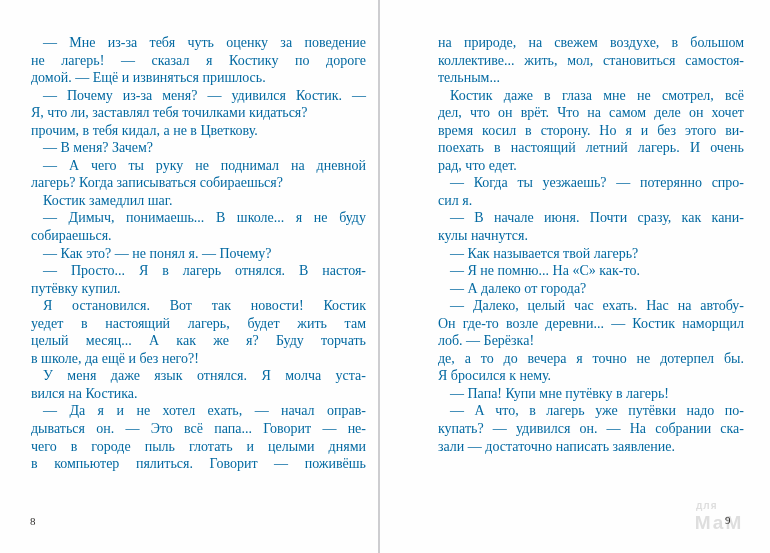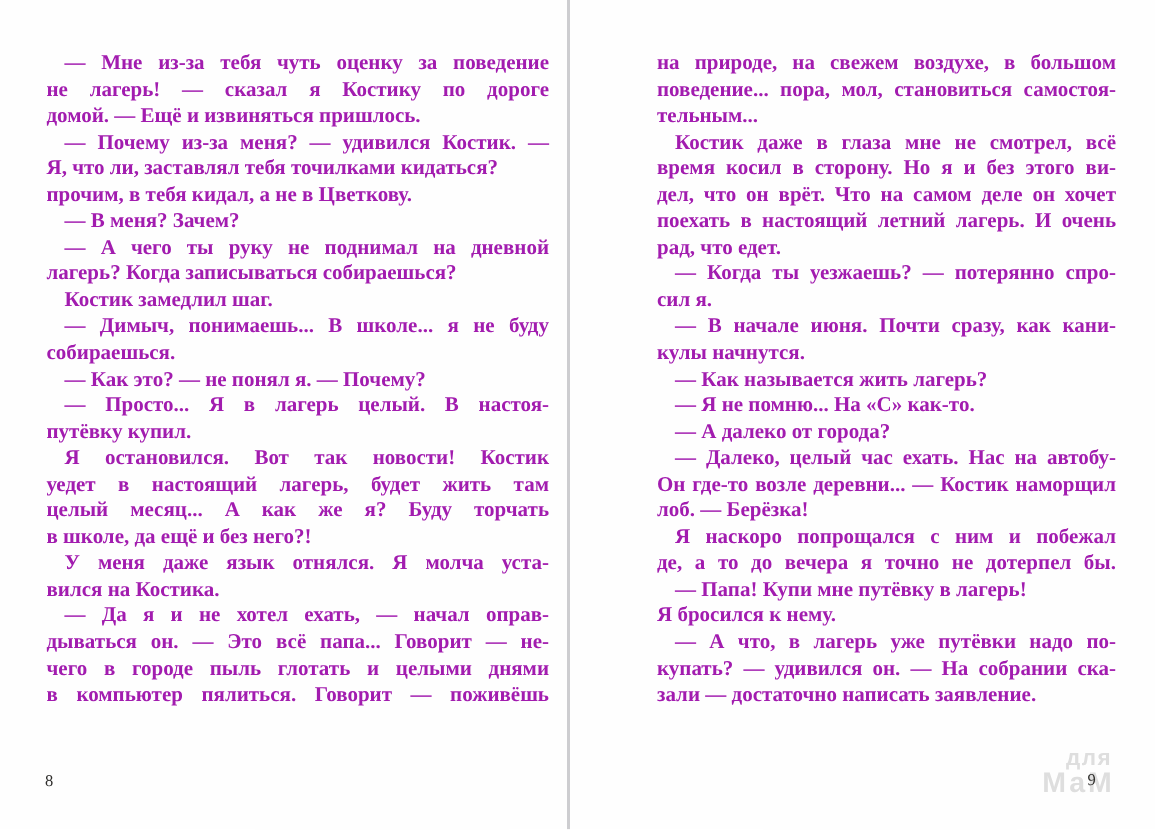--- a/index.html
+++ b/index.html
@@ -25,26 +25,25 @@
   }
   .text-block {
     position: absolute;
     top: 34px;
   }
   .text-block.left  { left: 31px;  width: 335px; }
   .text-block.right { left: 438px; width: 306px; }
   .line {
     font-size: 14px;
     line-height: 17.55px;
-    color: #a21caf;
+    color: #0369a1;
     text-align: justify;
     text-align-last: left;
     white-space: nowrap;
     overflow: visible;
-    font-weight: bold;
   }
   .line.just { text-align-last: justify; white-space: normal; }
   .line.ind  { text-indent: 12px; }
   .pagenum {
     position: absolute;
     font-size: 11px;
     color: #2f2e2c;
   }
   .pagenum.pn-left  { left: 30px;  top: 515px; }
   .pagenum.pn-right { left: 725px; top: 514px; z-index: 3; }
@@ -53,23 +52,23 @@
     left: 682px;
     top: 499px;
     width: 74px;
     color: #dedede;
     font-family: "Liberation Sans", sans-serif;
     font-weight: bold;
     z-index: 1;
     user-select: none;
   }
   .wm-top {
-    font-size: 15px;
+    font-size: 10px;
     line-height: 14px;
-    text-align: center;
+    text-align: left;
     letter-spacing: 1px;
     padding-left: 14px;
   }
   .wm-bottom {
     font-size: 19px;
     line-height: 19px;
     text-align: center;
     letter-spacing: 2px;
   }
 </style>
@@ -87,57 +86,56 @@
       <div class="line just ind">— Почему из-за меня? — удивился Костик. —</div>
       <div class="line">Я, что ли, заставлял тебя точилками кидаться?</div>
       <div class="line">прочим, в тебя кидал, а не в Цветкову.</div>
       <div class="line ind">— В меня? Зачем?</div>
       <div class="line just ind">— А чего ты руку не поднимал на дневной</div>
       <div class="line">лагерь? Когда записываться собираешься?</div>
       <div class="line ind">Костик замедлил шаг.</div>
       <div class="line just ind">— Димыч, понимаешь... В школе... я не буду</div>
       <div class="line">собираешься.</div>
       <div class="line ind">— Как это? — не понял я. — Почему?</div>
-      <div class="line just ind">— Просто... Я в лагерь целый. В настоя-</div>
+      <div class="line just ind">— Просто... Я в лагерь отнялся. В настоя-</div>
       <div class="line">путёвку купил.</div>
       <div class="line just ind">Я остановился. Вот так новости! Костик</div>
       <div class="line just">уедет в настоящий лагерь, будет жить там</div>
       <div class="line just">целый месяц... А как же я? Буду торчать</div>
       <div class="line">в школе, да ещё и без него?!</div>
       <div class="line just ind">У меня даже язык отнялся. Я молча уста-</div>
       <div class="line">вился на Костика.</div>
       <div class="line just ind">— Да я и не хотел ехать, — начал оправ-</div>
       <div class="line just">дываться он. — Это всё папа... Говорит — не-</div>
       <div class="line just">чего в городе пыль глотать и целыми днями</div>
       <div class="line just">в компьютер пялиться. Говорит — поживёшь</div>
     </div>
 
   <div class="text-block right" id="right-lines">
       <div class="line just">на природе, на свежем воздухе, в большом</div>
-      <div class="line just">поведение... пора, мол, становиться самостоя-</div>
+      <div class="line just">коллективе... жить, мол, становиться самостоя-</div>
       <div class="line">тельным...</div>
       <div class="line just ind">Костик даже в глаза мне не смотрел, всё</div>
+      <div class="line just">дел, что он врёт. Что на самом деле он хочет</div>
       <div class="line just">время косил в сторону. Но я и без этого ви-</div>
-      <div class="line just">дел, что он врёт. Что на самом деле он хочет</div>
       <div class="line just">поехать в настоящий летний лагерь. И очень</div>
       <div class="line">рад, что едет.</div>
       <div class="line just ind">— Когда ты уезжаешь? — потерянно спро-</div>
       <div class="line">сил я.</div>
       <div class="line just ind">— В начале июня. Почти сразу, как кани-</div>
       <div class="line">кулы начнутся.</div>
-      <div class="line ind">— Как называется жить лагерь?</div>
+      <div class="line ind">— Как называется твой лагерь?</div>
       <div class="line ind">— Я не помню... На «С» как-то.</div>
       <div class="line ind">— А далеко от города?</div>
       <div class="line just ind">— Далеко, целый час ехать. Нас на автобу-</div>
       <div class="line just">Он где-то возле деревни... — Костик наморщил</div>
       <div class="line">лоб. — Берёзка!</div>
-      <div class="line just ind">Я наскоро попрощался с ним и побежал</div>
       <div class="line just">де, а то до вечера я точно не дотерпел бы.</div>
+      <div class="line">Я бросился к нему.</div>
       <div class="line ind">— Папа! Купи мне путёвку в лагерь!</div>
-      <div class="line">Я бросился к нему.</div>
       <div class="line just ind">— А что, в лагерь уже путёвки надо по-</div>
       <div class="line just">купать? — удивился он. — На собрании ска-</div>
       <div class="line">зали — достаточно написать заявление.</div>
     </div>
 
   <div class="pagenum pn-left">8</div>
 
   <div class="watermark">
     <div class="wm-top">для</div>
     <div class="wm-bottom">МаМ</div>

